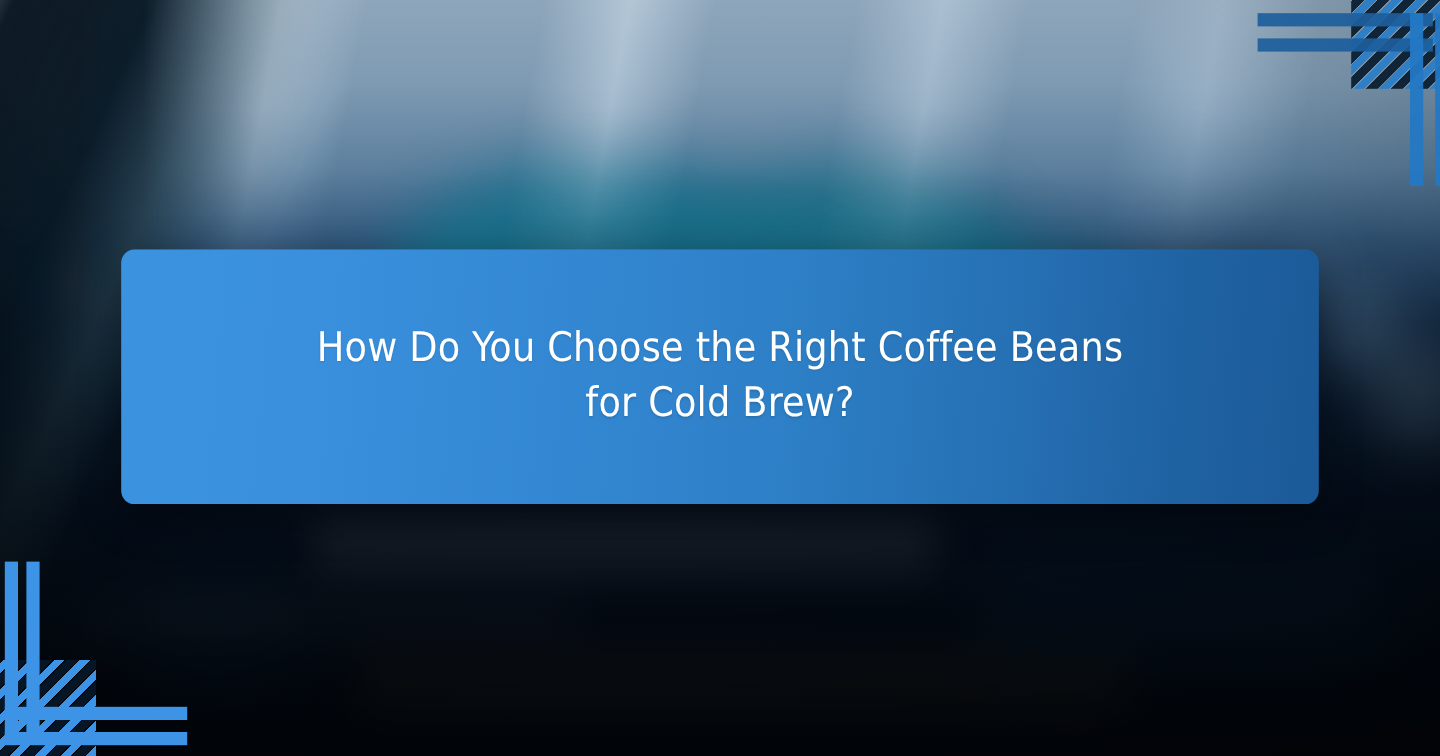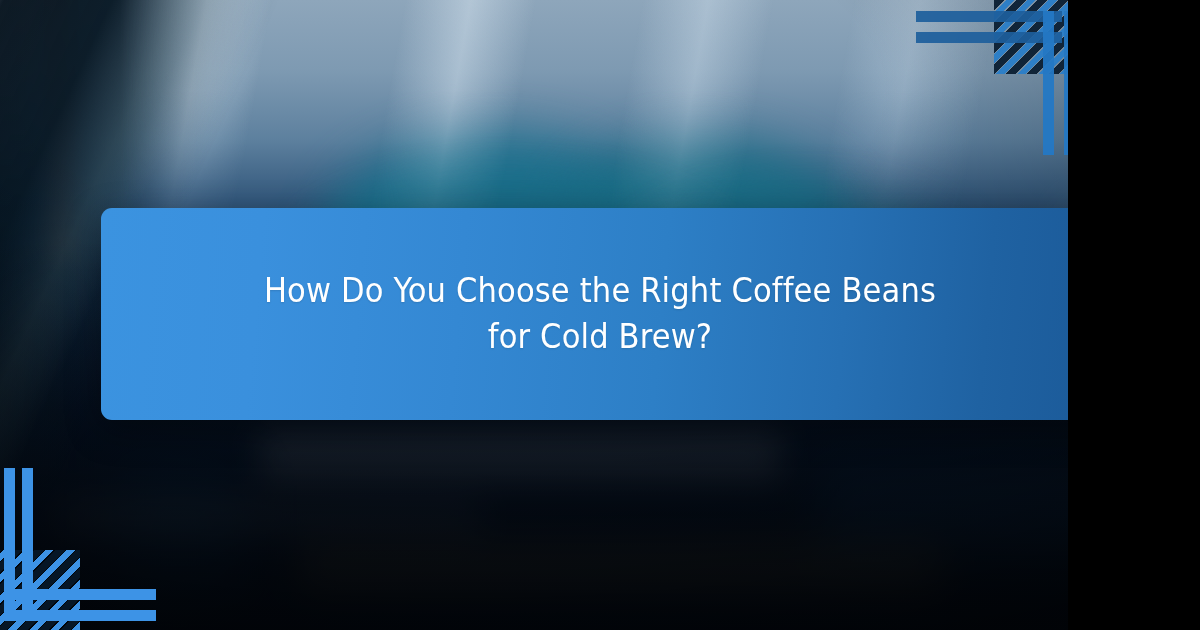--- a/index.html
+++ b/index.html
@@ -2,21 +2,21 @@
 <html><head>
 <meta charset="utf-8">
 <style>
   html,body{margin:0;padding:0;background:#000;}
   body{
     width:1200px;height:630px;overflow:hidden;
     font-family:"DejaVu Sans","Liberation Sans",sans-serif;
   }
 
   #stage{
-    position:relative;width:1068px;height:630px;overflow:hidden;
+    position:relative;width:1200px;height:630px;overflow:hidden;
     background:#0a1726;
   }
 
   
   .bg-layer{position:absolute;inset:-60px;}
 
   
   .bg-base{
     background:
       linear-gradient(to bottom,

